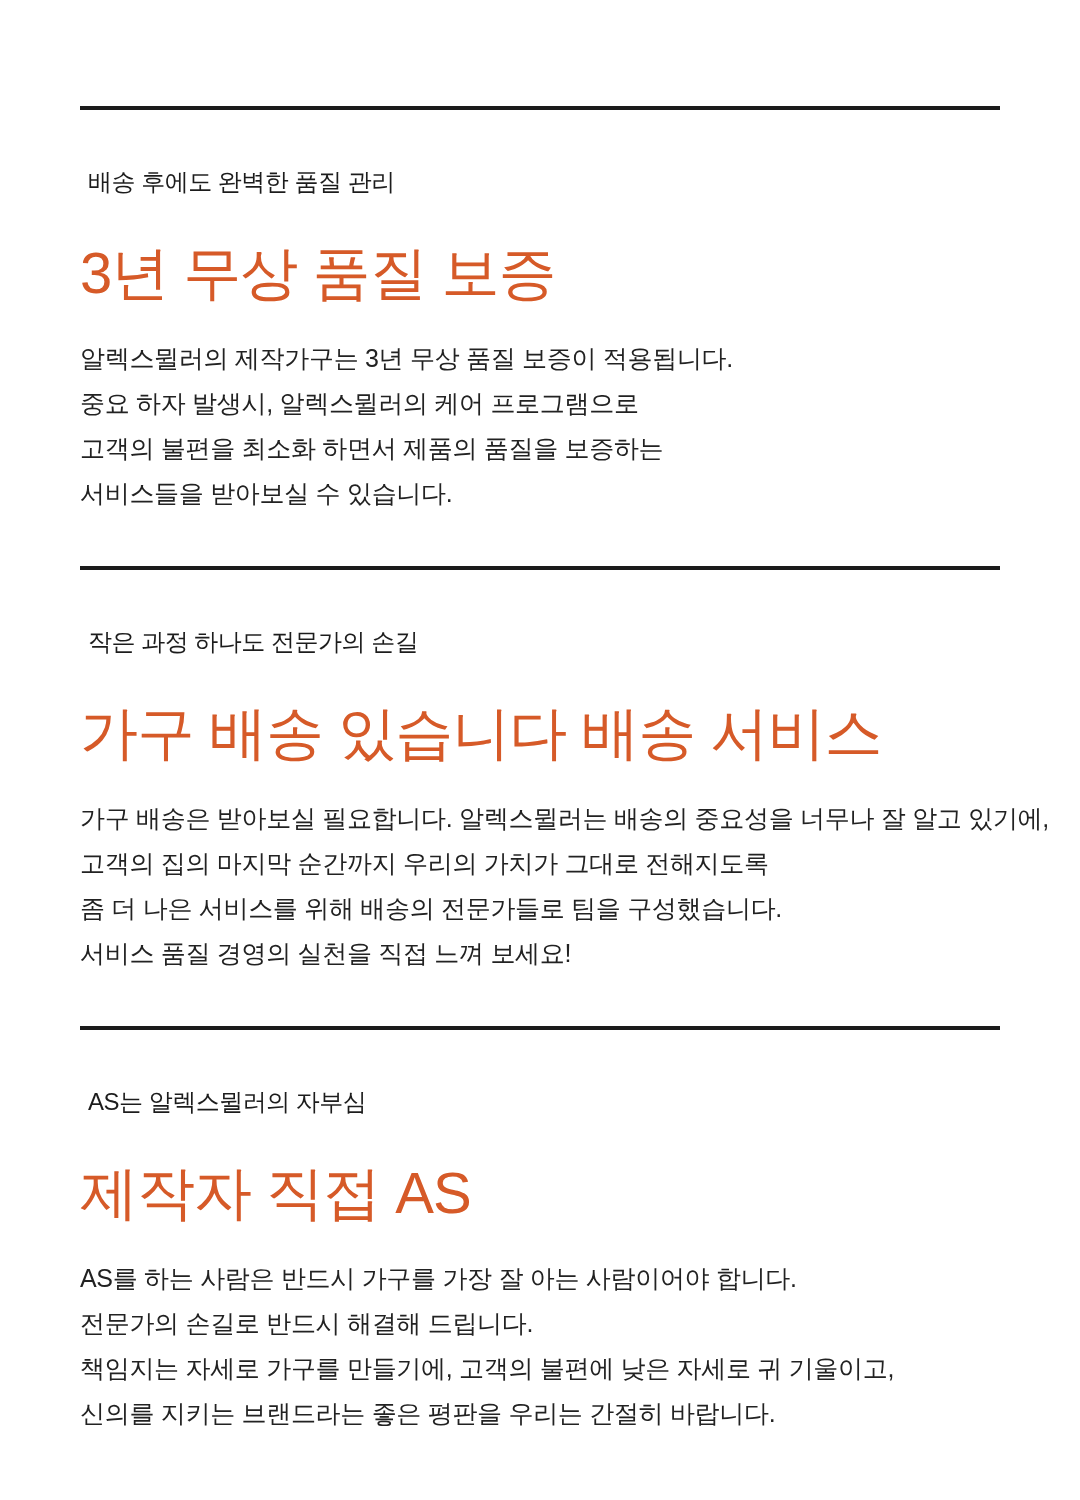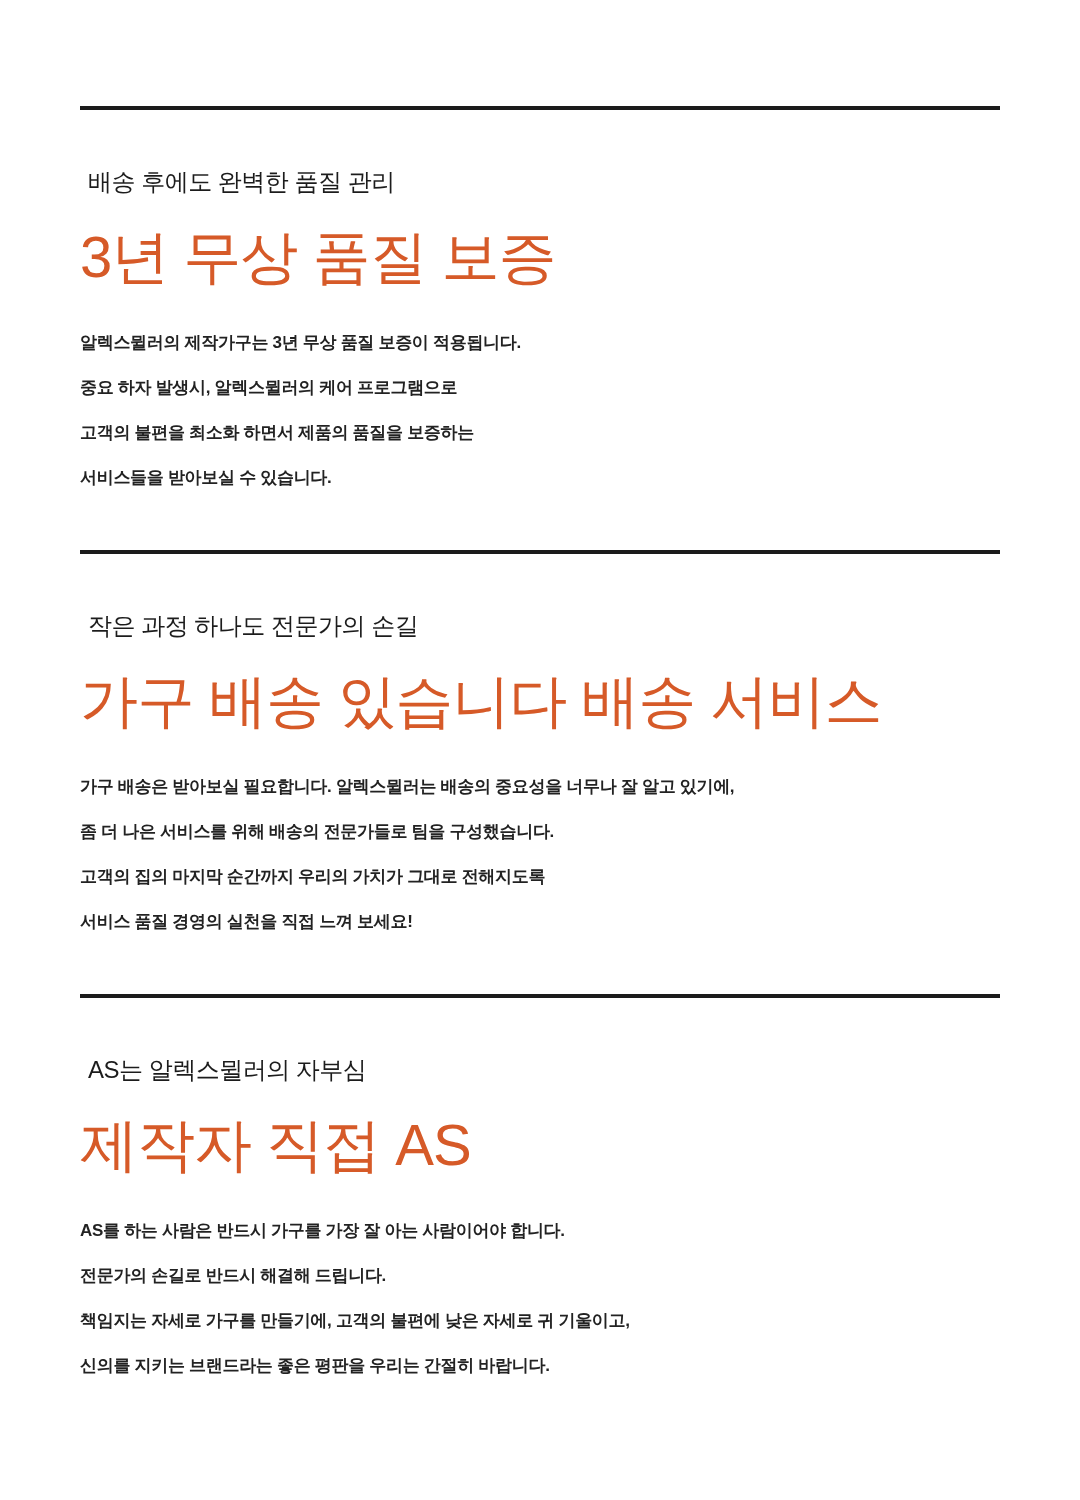--- a/index.html
+++ b/index.html
@@ -28,33 +28,33 @@
   .subtitle {
     margin: 52px 0 0 0;
     padding-left: 8px;
     font-size: 24px;
     line-height: 40px;
     font-weight: 400;
     color: #1c1c1c;
     letter-spacing: -0.5px;
   }
   .title {
-    margin: 20px 0 0 0;
+    margin: 36px 0 0 0;
     font-size: 58px;
     line-height: 70px;
     font-weight: 500;
     color: #d65a28;
     letter-spacing: -1px;
   }
   .body-text {
     margin: 28px 0 0 0;
     padding-bottom: 50px;
-    font-size: 17px;
+    font-size: 25px;
     line-height: 45px;
-    font-weight: 700;
+    font-weight: 400;
     color: #222222;
     letter-spacing: -0.3px;
   }
   .body-line { white-space: nowrap; }
 </style>
 </head>
 <body>
 
 <div class="page">
 
@@ -69,22 +69,22 @@
       <div class="body-line">서비스들을 받아보실 수 있습니다.</div>
     </div>
   </div>
 
   <hr class="rule">
   <div class="section">
     <div class="subtitle">작은 과정 하나도 전문가의 손길</div>
     <div class="title">가구 배송 있습니다 배송 서비스</div>
     <div class="body-text">
       <div class="body-line">가구 배송은 받아보실 필요합니다. 알렉스뮐러는 배송의 중요성을 너무나 잘 알고 있기에,</div>
+      <div class="body-line">고객의 집의 마지막 순간까지 우리의 가치가 그대로 전해지도록</div>
       <div class="body-line">좀 더 나은 서비스를 위해 배송의 전문가들로 팀을 구성했습니다.</div>
-      <div class="body-line">고객의 집의 마지막 순간까지 우리의 가치가 그대로 전해지도록</div>
       <div class="body-line">서비스 품질 경영의 실천을 직접 느껴 보세요!</div>
     </div>
   </div>
 
   <hr class="rule">
   <div class="section">
     <div class="subtitle">AS는 알렉스뮐러의 자부심</div>
     <div class="title">제작자 직접 AS</div>
     <div class="body-text">
       <div class="body-line">AS를 하는 사람은 반드시 가구를 가장 잘 아는 사람이어야 합니다.</div>

